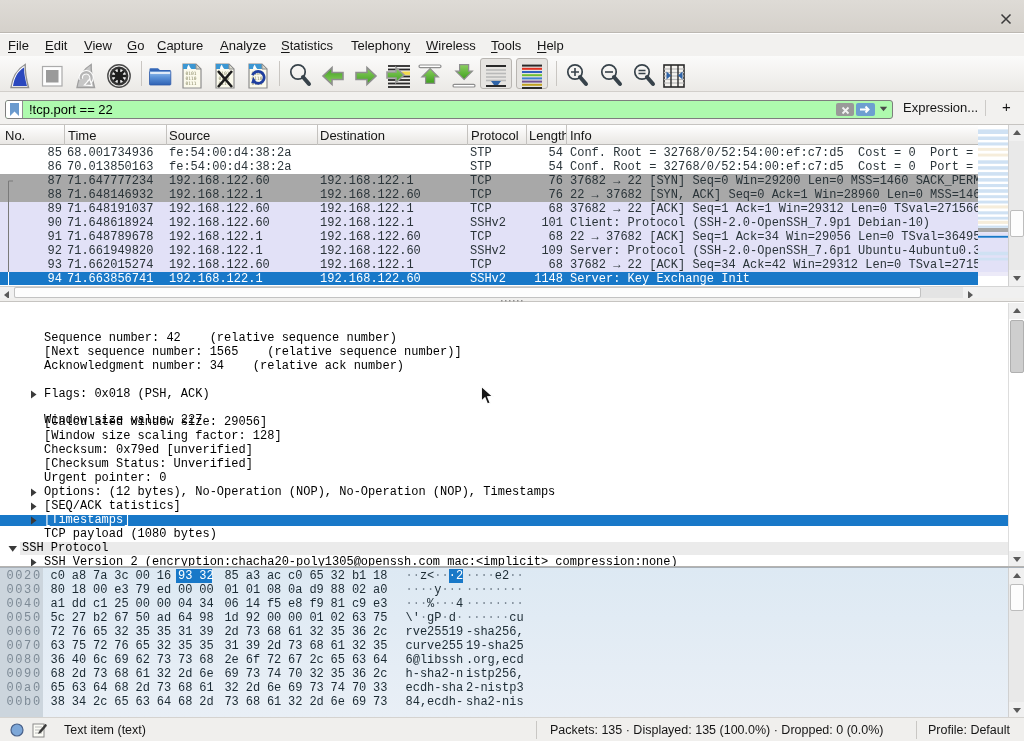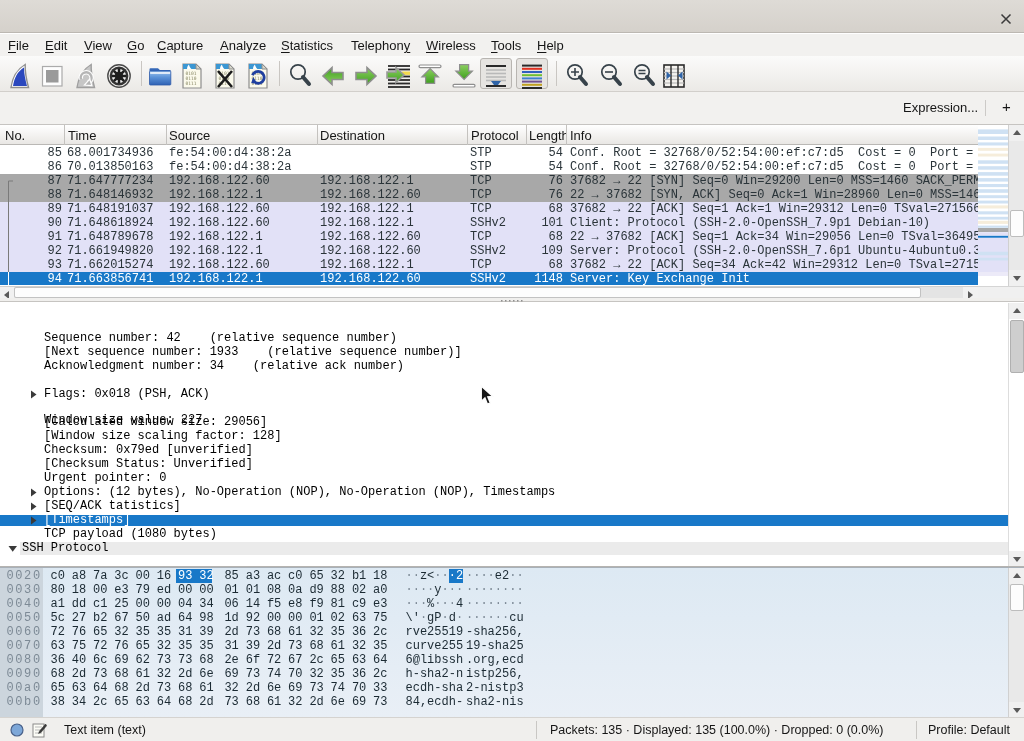--- a/index.html
+++ b/index.html
@@ -263,20 +263,41 @@
           <line x1="2" y1="16.5" x2="22" y2="16.5"></line>
   <line x1="2" y1="20" x2="22" y2="20"></line>
  </g>
  <line x1="9" y1="2" x2="9" y2="24" stroke="#2a2a2a" stroke-width="1.4"></line>
  <line x1="16" y1="2" x2="16" y2="24" stroke="#2a2a2a" stroke-width="1.4"></line>
  <path d="M4.5 8.5 l4.5 4 l-4.5 4 z" fill="#2f64a8"></path>
  <path d="M20.5 8.5 l-4.5 4 l4.5 4 z" fill="#2f64a8"></path>
 </svg></div>
   </div>
 <div id="filterbar">
+  <div id="filterfield">
+    <div class="abs" style="left:0;top:0;width:17px;height:17px;background:#fff;border-right:1px solid #909090">
+      <svg class="abs" style="left:4px;top:2px" width="9" height="13" viewBox="0 0 9 13">
+        <path d="M0 0 H9 V13 L4.5 8.6 L0 13 Z" fill="#6b9ace"></path>
+      </svg>
+    </div>
+    <div class="abs" style="left:23px;top:1px;font-size:13px;color:#000">!tcp.port == 22</div>
+    <div class="abs" style="left:830px;top:2px;width:18px;height:13px;background:#999999;border-radius:2px">
+      <svg class="abs" style="left:3.5px;top:1.5px" width="11" height="11" viewBox="0 0 11 11">
+        <path d="M2.5 2.5 L8.5 8.5 M8.5 2.5 L2.5 8.5" stroke="#f2f2f2" stroke-width="1.8"></path>
+      </svg>
+    </div>
+    <div class="abs" style="left:850px;top:2px;width:19px;height:13px;background:#6d9fd0;border-radius:2px">
+      <svg class="abs" style="left:2.5px;top:2px" width="14" height="9" viewBox="0 0 14 9">
+        <path d="M1 4.5 H9 M6.5 1.5 L9.5 4.5 L6.5 7.5" stroke="#fff" stroke-width="2" fill="none"></path>
+      </svg>
+    </div>
+    <svg class="abs" style="left:873px;top:5px" width="9" height="6" viewBox="0 0 9 6">
+      <path d="M0.8 0.8 L4.5 5.2 L8.2 0.8 Z" fill="#4a4a4a"></path>
+    </svg>
+  </div>
   <div class="abs" style="left:903px;top:8px;font-size:13px;color:#161616">Expression...</div>
   <div class="abs" style="left:985px;top:8px;width:1px;height:16px;background:#cccac7"></div>
   <div class="abs" style="left:1002px;top:6px;font-size:15px;color:#161616">+</div>
 </div>
 <div id="plist">
     <div id="phead">
     <div class="hcell" style="left:5px">No.</div>
     <div class="hcell" style="left:68px">Time</div>
     <div class="hcell" style="left:169px">Source</div>
     <div class="hcell" style="left:320px">Destination</div>
@@ -362,21 +383,21 @@
           <rect x="12" y="1" width="1.5" height="1.5"></rect>
   <rect x="16" y="1" width="1.5" height="1.5"></rect>
           <rect x="20" y="1" width="1.5" height="1.5"></rect>
   </g>
       </svg>
     </div>
     <div class="abs" style="left:978px;top:161px;width:46px;height:12px;background:#f0f0f0;border-top:1px solid #d5d5d5"></div>
   </div>
 <div id="detail" style="position:absolute;left:0;top:303px;width:1024px;height:264px;background:#fff;border-bottom:1px solid #b5b3b0;overflow:hidden">
     <div class="drow" style="top:28px"><span class="abs" style="left:44px;color:#000">Sequence number: 42    (relative sequence number)</span></div>
-    <div class="drow" style="top:42px"><span class="abs" style="left:44px;color:#000">[Next sequence number: 1933    (relative sequence number)]</span></div>
+    <div class="drow" style="top:42px"><span class="abs" style="left:44px;color:#000">[Next sequence number: 1565    (relative sequence number)]</span></div>
     <div class="drow" style="top:56px"><span class="abs" style="left:44px;color:#000">Acknowledgment number: 34    (relative ack number)</span></div>
     <div class="drow" style="top:84px"><svg class="abs" style="left:29px;top:2.5px" width="9" height="9">
         <path d="M2 0.5 L2 8.5 L7.5 4.5 Z" fill="#3a3a3a"></path>
       </svg><span class="abs" style="left:44px;color:#000">Flags: 0x018 (PSH, ACK)</span></div>
     <div class="drow" style="top:110px"><span class="abs" style="left:44px;color:#000">Window size value: 227</span></div>
     <div class="drow" style="top:112px"><span class="abs" style="left:44px;color:#000">[Calculated window size: 29056]</span></div>
     <div class="drow" style="top:126px"><span class="abs" style="left:44px;color:#000">[Window size scaling factor: 128]</span></div>
     <div class="drow" style="top:140px"><span class="abs" style="left:44px;color:#000">Checksum: 0x79ed [unverified]</span></div>
     <div class="drow" style="top:154px"><span class="abs" style="left:44px;color:#000">[Checksum Status: Unverified]</span></div>
     <div class="drow" style="top:168px"><span class="abs" style="left:44px;color:#000">Urgent pointer: 0</span></div>
@@ -386,20 +407,23 @@
     <div class="drow" style="top:196px"><svg class="abs" style="left:29px;top:2.5px" width="9" height="9">
         <path d="M2 0.5 L2 8.5 L7.5 4.5 Z" fill="#3a3a3a"></path>
       </svg><span class="abs" style="left:44px;color:#000">[SEQ/ACK tatistics]</span></div>
     <div class="drow" style="top:210px"><span class="abs" style="left:0;top:1.5px;width:1008px;height:11.5px;background:#1878c8"></span><svg class="abs" style="left:29px;top:2.5px" width="9" height="9">
         <path d="M2 0.5 L2 8.5 L7.5 4.5 Z" fill="#3a3a3a"></path>
       </svg><span class="abs" style="left:44px;color:#fff">[Timestamps]</span></div>
     <div class="drow" style="top:224px"><span class="abs" style="left:44px;color:#000">TCP payload (1080 bytes)</span></div>
     <div class="drow" style="top:238px"><span class="abs" style="left:20px;top:0.5px;width:988px;height:13.5px;background:#ebebeb"></span><svg class="abs" style="left:8px;top:3px" width="10" height="9">
         <path d="M0.5 2 L9 2 L4.7 7.8 Z" fill="#3a3a3a"></path>
       </svg><span class="abs" style="left:22px;color:#000">SSH Protocol</span></div>
+    <div class="drow" style="top:252px"><svg class="abs" style="left:29px;top:2.5px" width="9" height="9">
+        <path d="M2 0.5 L2 8.5 L7.5 4.5 Z" fill="#3a3a3a"></path>
+      </svg><span class="abs" style="left:44px;color:#000">SSH Version 2 (encryption:chacha20-poly1305@openssh.com mac:&lt;implicit&gt; compression:none)</span></div>
     <div class="abs" style="left:1008px;top:0;width:16px;height:264px;background:#fff;border-left:1px solid #ddd">
   <div class="abs" style="left:0;top:0;width:16px;height:16px;background:#f0f0f0">
     <svg width="16" height="16">
           <path d="M4 10 L8 5 L12 10 Z" fill="#5a5a5a"></path>
         </svg></div>
   <div class="abs" style="left:0;top:248px;width:16px;height:16px;background:#f0f0f0">
     <svg width="16" height="16">
           <path d="M4 6 L8 11 L12 6 Z" fill="#5a5a5a"></path>
         </svg></div>
   <div class="abs" style="left:1px;top:17px;width:14px;height:53px;background:#cecece;border:1px solid #b0b0b0;border-radius:2px"></div>

